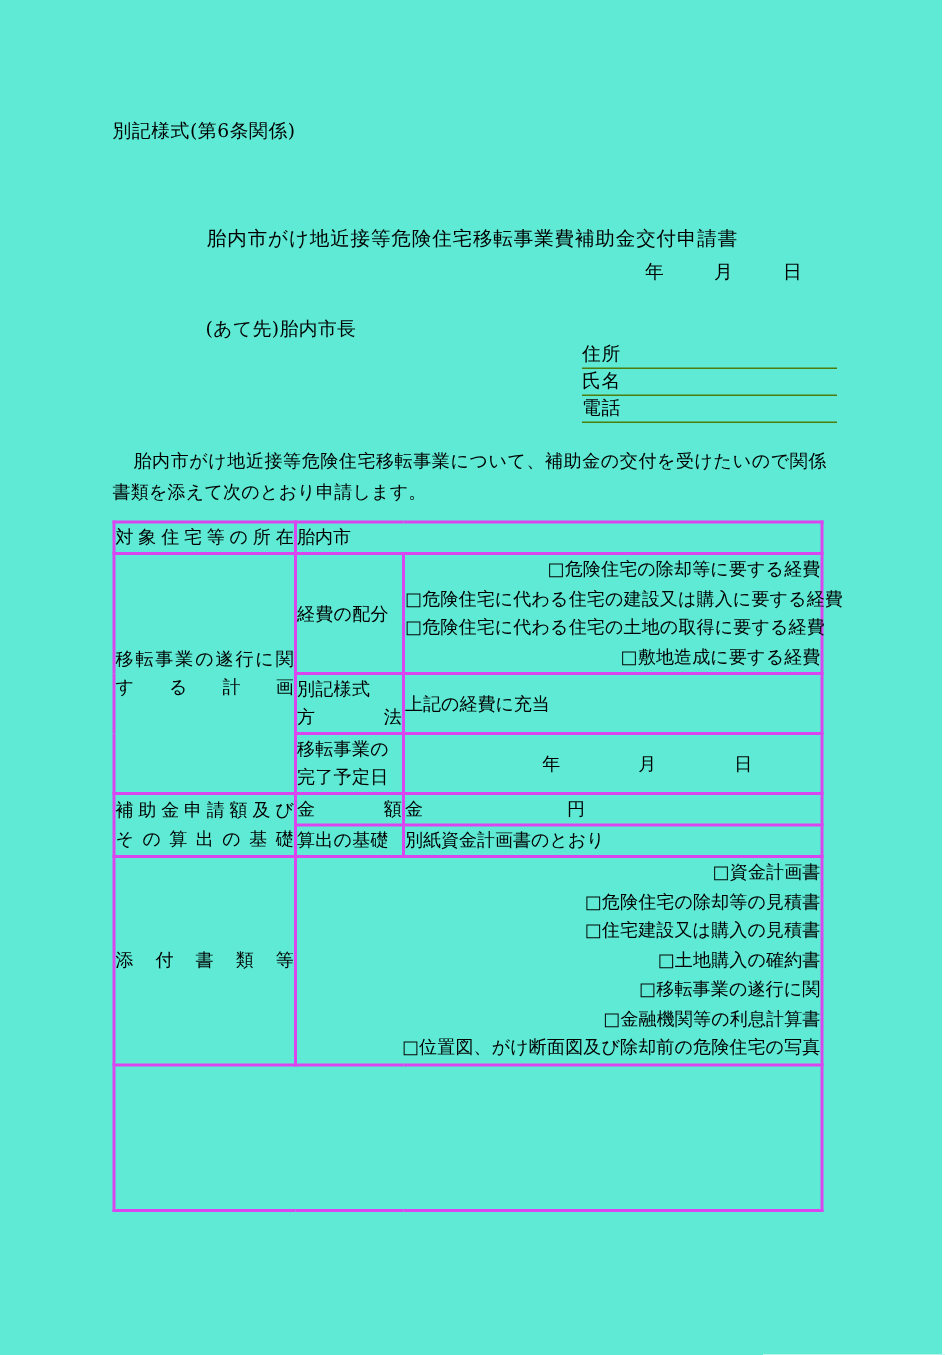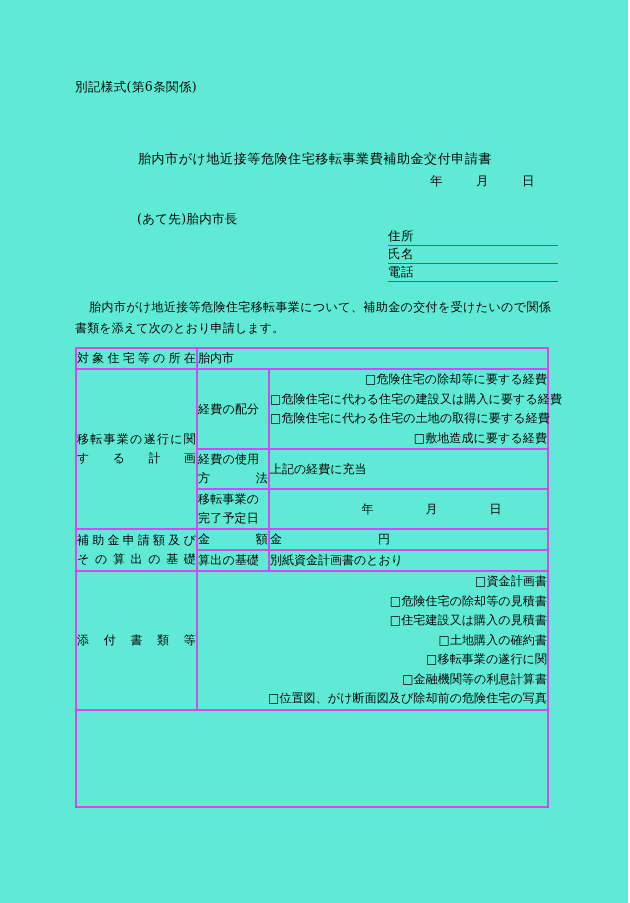--- a/index.html
+++ b/index.html
@@ -186,21 +186,21 @@
         <td class="chk-list">
           <div class="chk-item"><span class="cb">□</span><span>危険住宅の除却等に要する経費</span></div>
           <div class="chk-item"><span class="cb">□</span><span>危険住宅に代わる住宅の建設又は購入に要する経費</span></div>
           <div class="chk-item"><span class="cb">□</span><span>危険住宅に代わる住宅の土地の取得に要する経費</span></div>
           <div class="chk-item"><span class="cb">□</span><span>敷地造成に要する経費</span></div>
         </td>
       </tr>
 
       <tr>
         <td class="lbl-plain">
-          <div>経費の使用</div>
+          <div>別記様式</div>
           <div class="lbl" style="padding:0">方法</div>
         </td>
         <td class="cellpad">上記の経費に充当</td>
       </tr>
 
       <tr>
         <td class="lbl-plain">
           <div>移転事業の</div>
           <div>完了予定日</div>
         </td>

